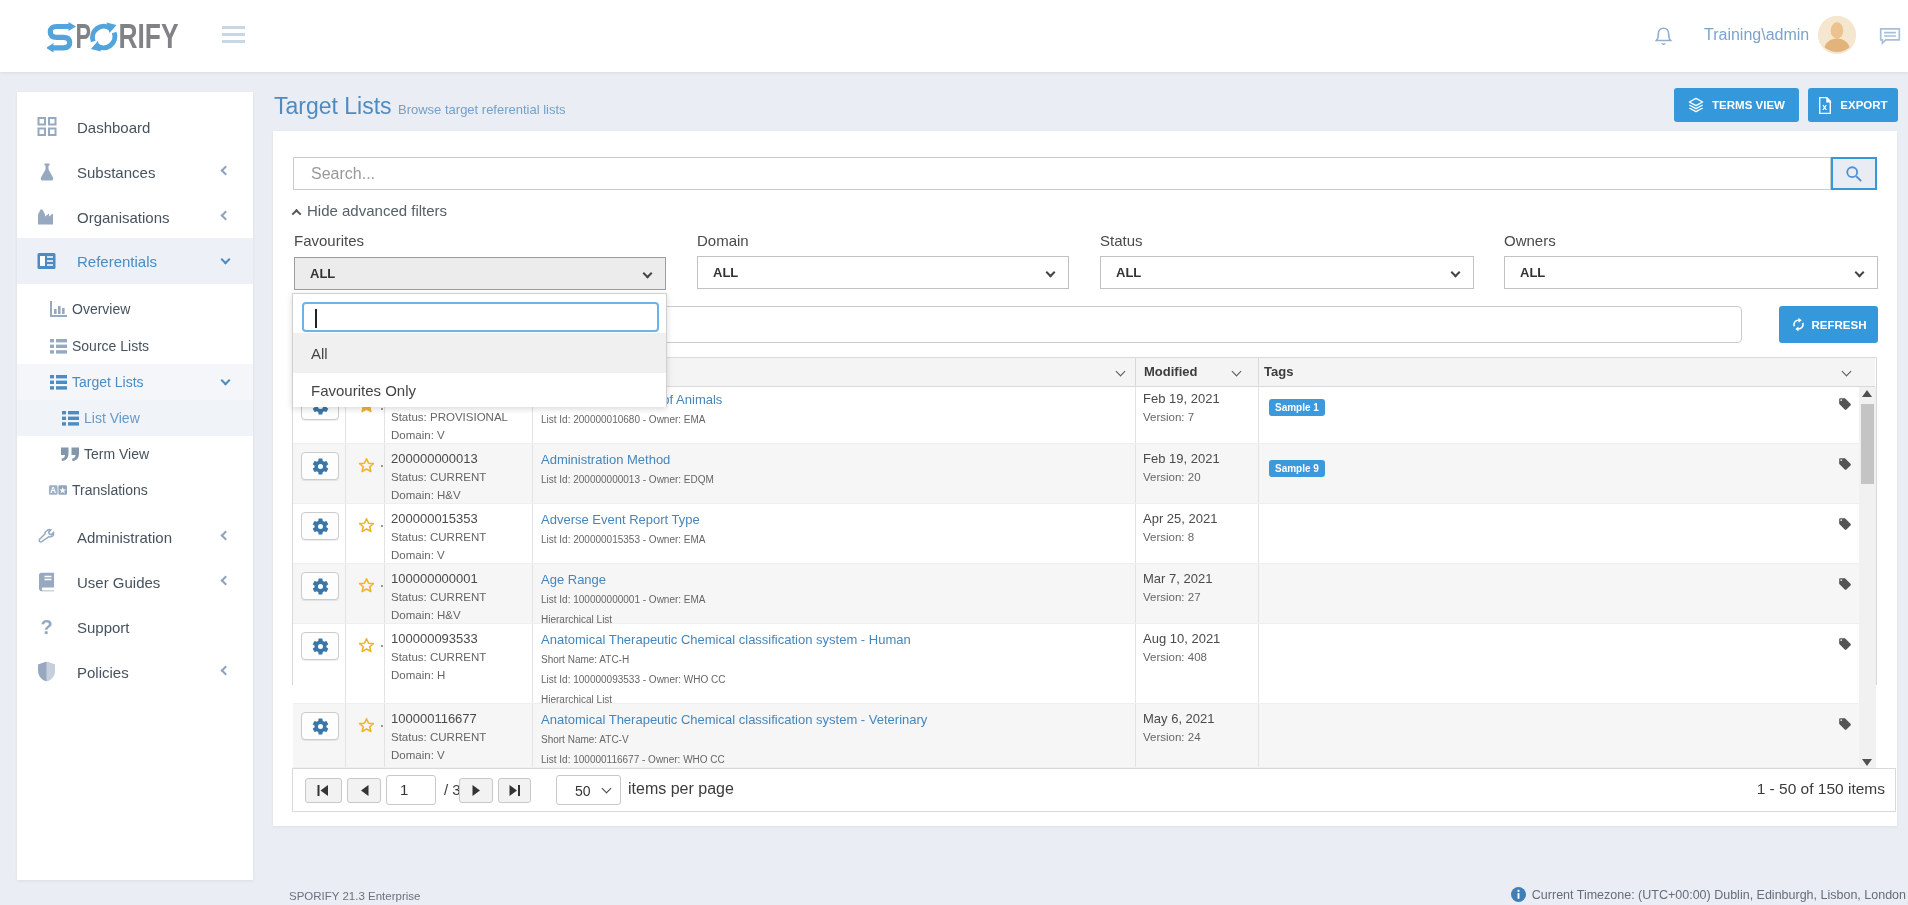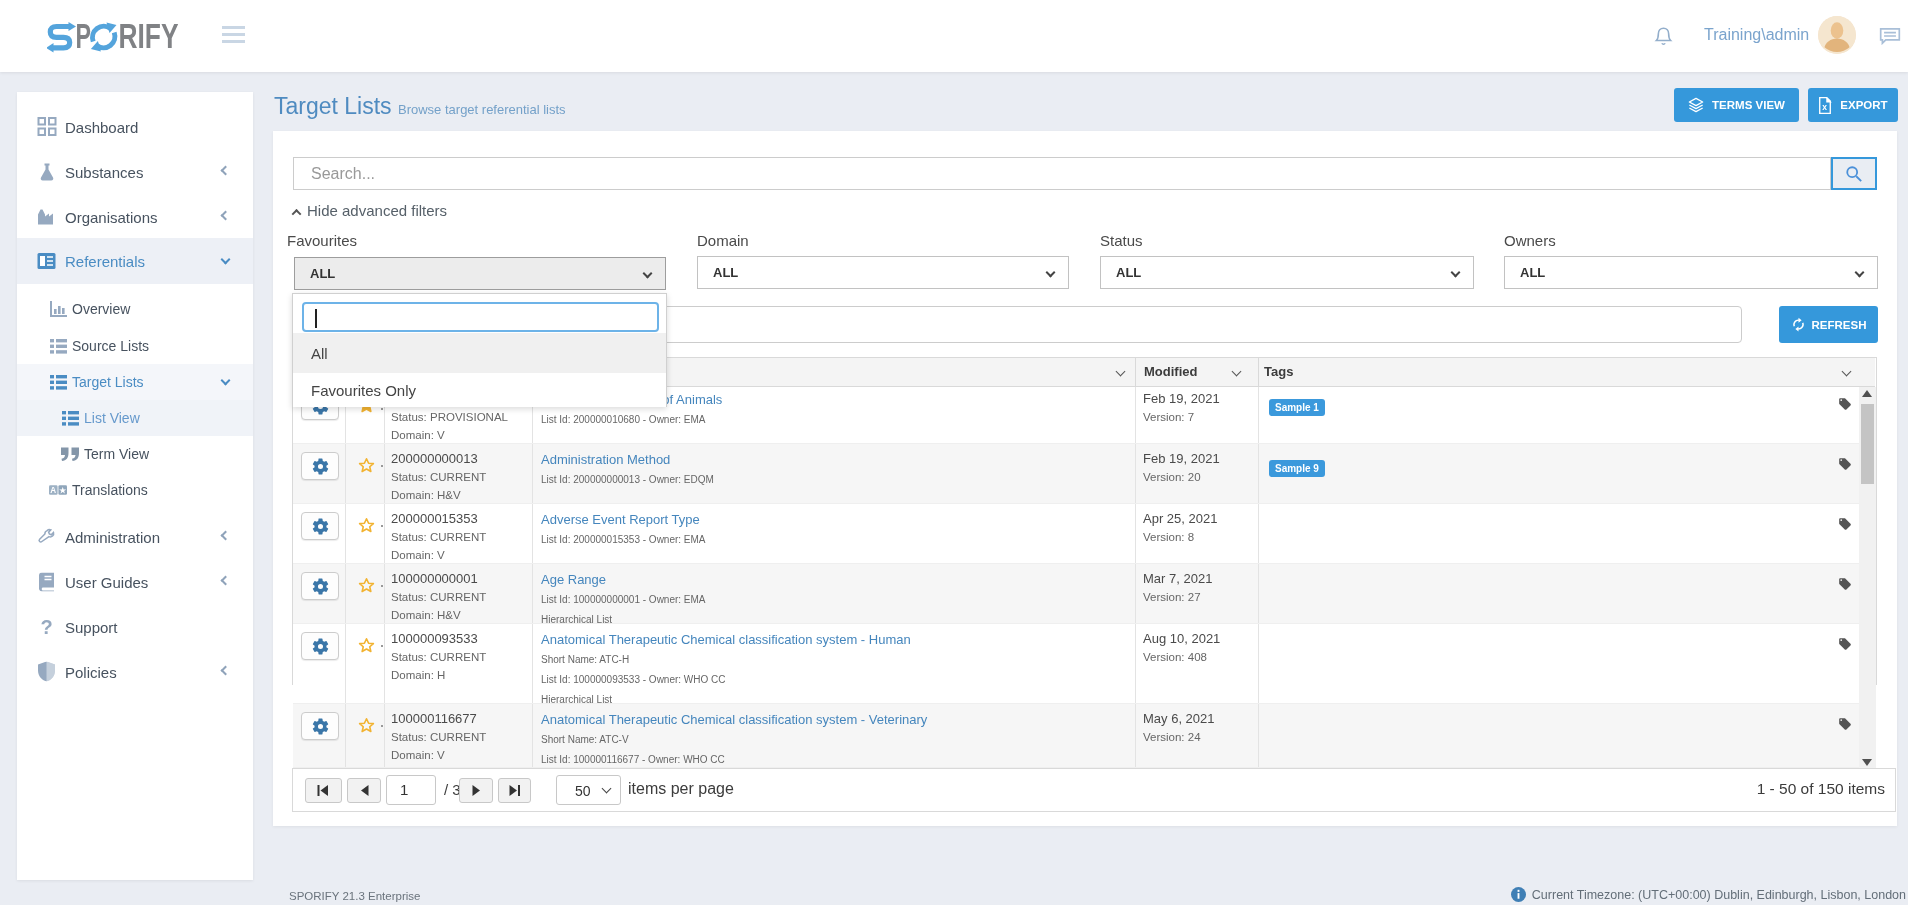--- a/index.html
+++ b/index.html
@@ -11,21 +11,21 @@
 #hamburger { position:absolute; left:222px; top:26px; width:23px; }
 #hamburger div { height:3px; background:#c9d6e4; margin-bottom:4px; }
 
 #bell { position:absolute; left:1654px; top:26px; }
 #uname { position:absolute; left:1704px; top:26px; font-size:16px; color:#7ba4cd; }
 #avatar { position:absolute; left:1818px; top:16px; width:38px; height:38px; border-radius:50%; overflow:hidden; background:#f5e5ce; }
 #chat { position:absolute; left:1879px; top:27px; }
 
 #sidebar { position:absolute; left:17px; top:92px; width:236px; height:788px; background:#fff; box-shadow:0 1px 3px rgba(0,0,0,.07); z-index:5; }
 .mi { position:absolute; left:0; width:236px; height:45px; font-size:15px; color:#47525f; }
-.mi .txt { position:absolute; left:48px; top:50%; transform:translateY(-50%); }
+.mi .txt { position:absolute; left:60px; top:50%; transform:translateY(-50%); }
 .mi .ic { position:absolute; left:19px; top:50%; transform:translateY(-50%); width:21px; height:21px; display:flex; align-items:center; justify-content:center; }
 .smi { position:absolute; left:0; width:236px; height:36px; font-size:14px; color:#47525f; }
 .smi .txt { position:absolute; left:55px; top:50%; transform:translateY(-50%); }
 .smi .ic { position:absolute; left:32px; top:50%; transform:translateY(-50%); width:18px; height:18px; display:flex; align-items:center; justify-content:center; }
 .smi2 .txt { left:67px; }
 .smi2 .ic { left:44px; }
 .chev-l { display:inline-block; width:7px; height:7px; border-left:2px solid #8fa3ba; border-bottom:2px solid #8fa3ba; transform:rotate(45deg); }
 .chev-d { display:inline-block; width:7px; height:7px; border-right:2px solid #4a8cc3; border-bottom:2px solid #4a8cc3; transform:rotate(45deg); }
 .mchev { position:absolute; left:205px; top:50%; margin-top:-5px; }
 .blue { color:#4a8cc3 !important; }
@@ -316,21 +316,21 @@
 
 <div id="card">
   <div id="search">Search...</div>
   <div id="searchbtn">
       <svg width="18" height="18" viewBox="0 0 20 20">
         <circle cx="8" cy="8" r="5.5" fill="none" stroke="#4a90d9" stroke-width="2"></circle>
         <path stroke="#4a90d9" stroke-width="2" d="M12.5 12.5 L18 18"></path>
       </svg>
     </div>
   <div id="hidefil"><span style="display:inline-block; width:7px; height:7px; border-left:2px solid #555; border-top:2px solid #555; transform:rotate(45deg) translate(1px,1px); margin-right:7px;"></span>Hide advanced filters</div>
-  <div class="flabel" style="left:14px;">Favourites</div>
+  <div class="flabel" style="left:21px;">Favourites</div>
   <div class="flabel" style="left:424px;">Domain</div>
   <div class="flabel" style="left:827px;">Status</div>
   <div class="flabel" style="left:1231px;">Owners</div>
   <div class="fsel" style="left:424px; width:372px;">ALL<span class="sc"></span></div>
   <div class="fsel" style="left:827px; width:374px;">ALL<span class="sc"></span></div>
   <div class="fsel" style="left:1231px; width:374px;">ALL<span class="sc"></span></div>
   <div id="tagsinput"></div>
   <div id="refreshbtn"><svg width="15" height="15" viewBox="0 0 24 24">
         <g fill="#fff">
           <path d="M12 4 V1 L17 5 12 9 V6 a6 6 0 0 0-5.6 8.2 L4.2 15.3 A8 8 0 0 1 12 4z"></path>

